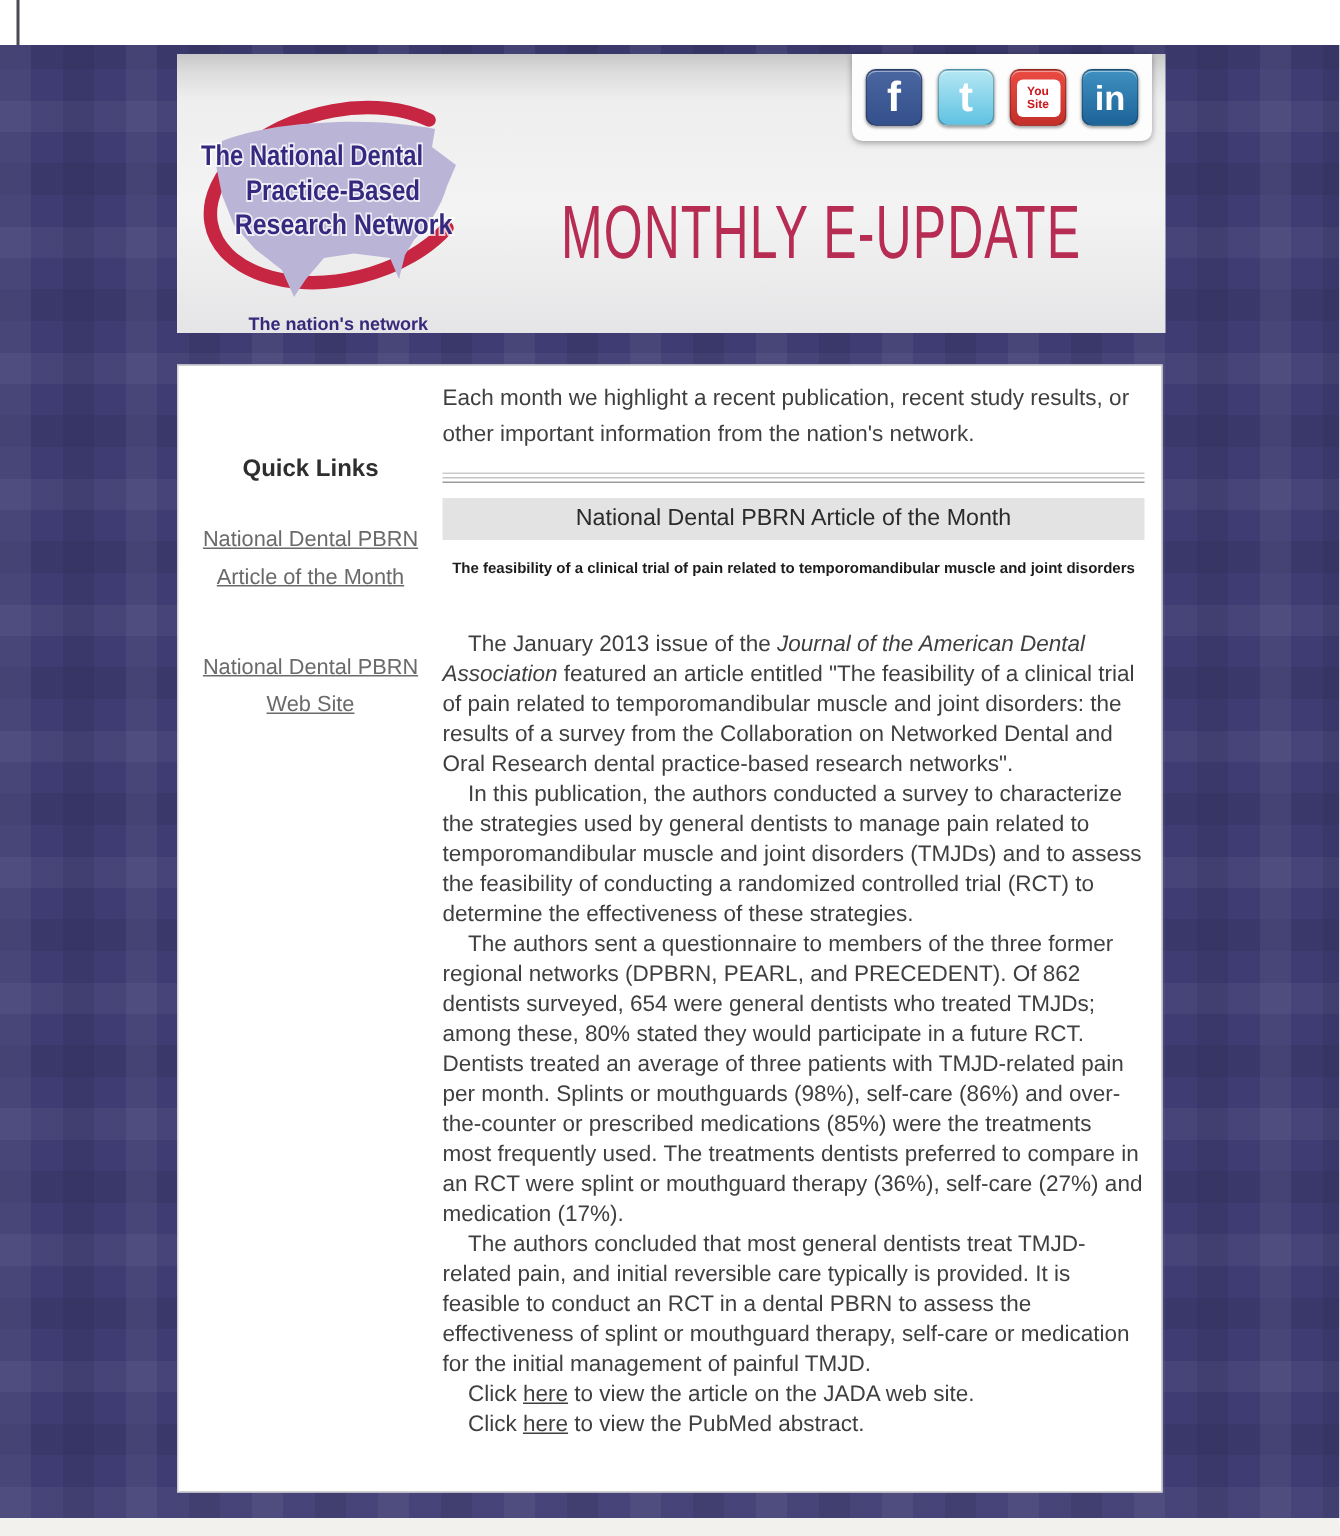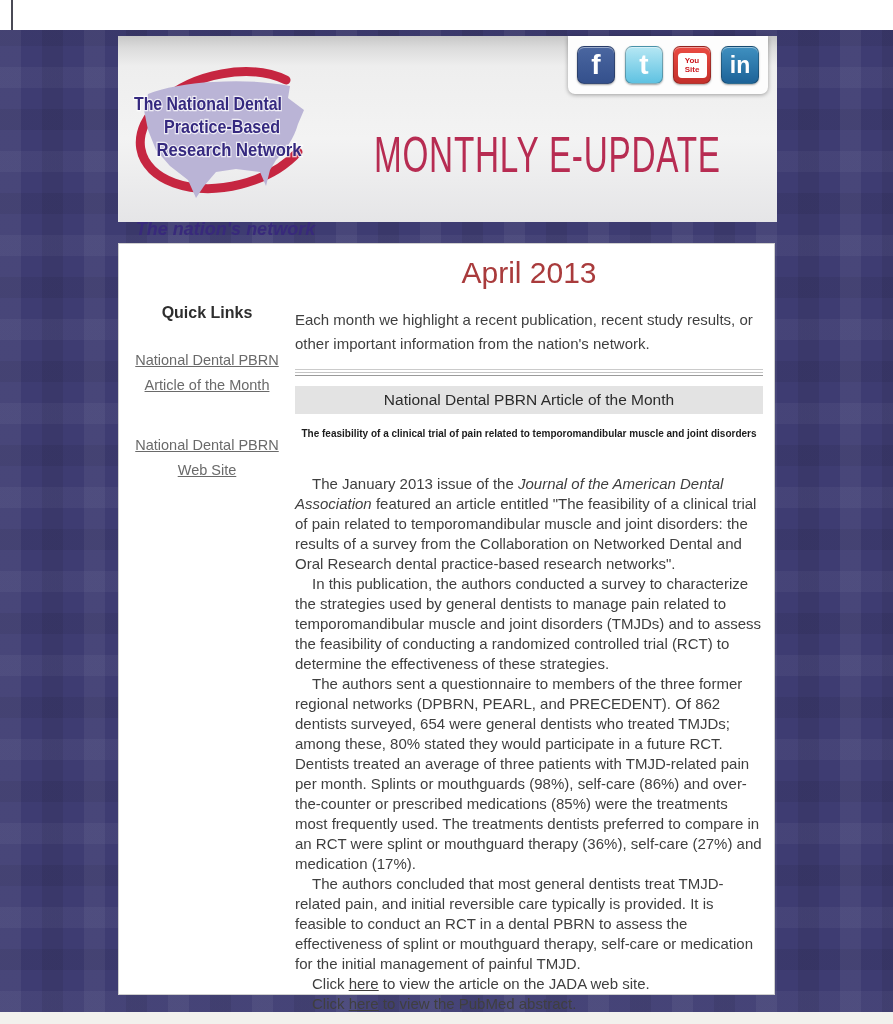--- a/index.html
+++ b/index.html
@@ -45,21 +45,21 @@
   .yt-box {
     background:#fff; border-radius:4px; width:29px; height:25px;
     display:flex; flex-direction:column; align-items:center; justify-content:center;
     color:#cc181e; font-size:8px; font-weight:bold; line-height:9px;
   }
   .li { background:linear-gradient(#3f90c0,#1d6398); font-size:23px; }
 
   
   .logo { position:absolute; left:0; top:16px; width:215px; text-align:center; }
   .logo svg { display:block; }
-  .tagline { font-size:18px; font-weight:bold; font-style:italic; color:#38297b; margin-top:17px; }
+  .tagline { font-size:12px; font-weight:bold; color:#38297b; margin-top:7px; }
 
   .eupdate-title {
     position:absolute; left:256px; top:90px;
     font-size:45px; color:#b72c52; white-space:nowrap; letter-spacing:1px;
     transform:scale(.74,1.12); transform-origin:left top; font-weight:normal;
   }
 
   
   .content-card {
     position:absolute; left:118px; top:213px; width:657px; height:752px;
@@ -127,21 +127,20 @@
     <div class="content-card">
       <div class="cols">
 
         <div class="sidebar">
           <div class="ql-heading">Quick Links</div>
           <a class="ql-link">National Dental PBRN Article of the Month</a>
           <a class="ql-link">National Dental PBRN Web Site</a>
         </div>
 
         <div class="main">
-          <h1 class="issue">April 2013</h1>
           <p class="intro">Each month we highlight a recent publication, recent study results, or other important information from the nation's network.</p>
 
           <div class="rule-a"></div>
           <div class="rule-b"></div>
 
           <div class="section-bar">National Dental PBRN Article of the Month</div>
 
           <h2 class="article-title">The feasibility of a clinical trial of pain related to temporomandibular muscle and joint disorders</h2>
 
           <p class="body-p"><span>The January 2013 issue of the </span><span class="journal">Journal of the American Dental Association</span><span> featured an article entitled "The feasibility of a clinical trial of pain related to temporomandibular muscle and joint disorders:  the results of a survey from the Collaboration on Networked Dental and Oral Research dental practice-based research networks".</span></p>

